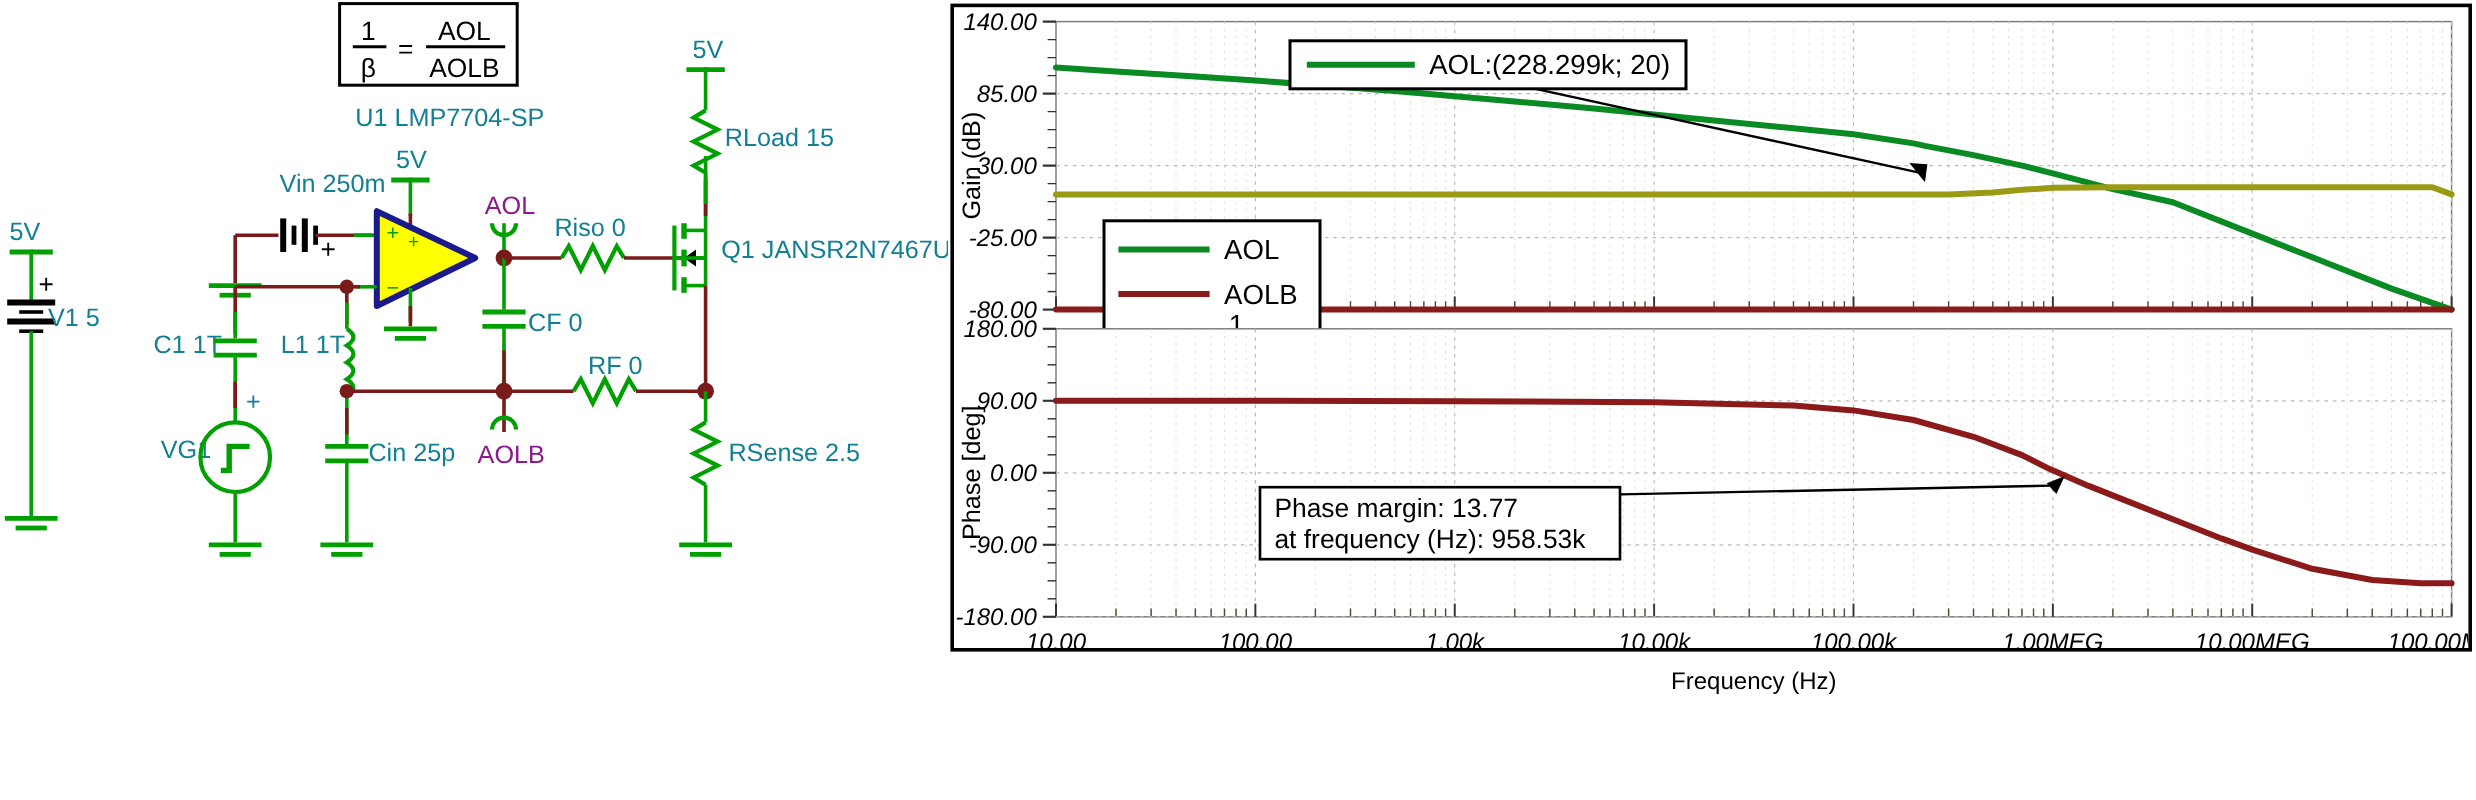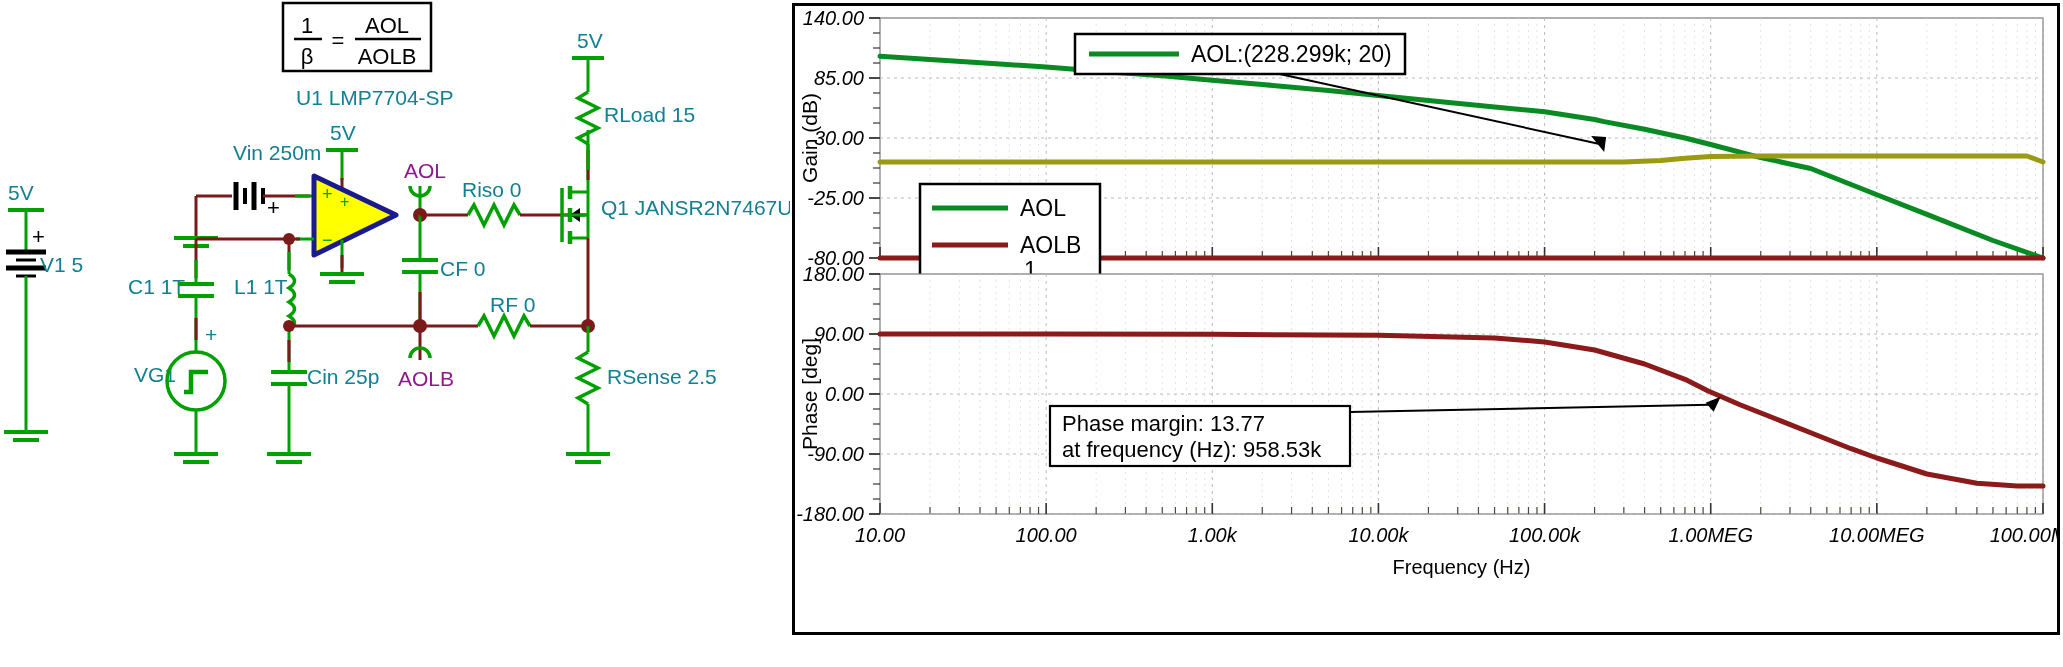--- a/index.html
+++ b/index.html
@@ -4,21 +4,21 @@
 <style>
   html,body{margin:0;padding:0;background:#ffffff;}
   body{width:2063px;height:667px;font-family:"Liberation Sans",sans-serif;position:relative;overflow:hidden;}
   .root{position:relative;width:2063px;height:667px;}
 
   
   #schematic{position:absolute;left:0;top:0;width:790px;height:667px;}
   #schematic svg{display:block;}
 
   
-  #plot-panel{position:absolute;left:792px;top:3px;width:1268px;height:632px;
+  #plot-panel{position:absolute;left:792px;top:3px;width:1268px;height:540px;
               border:3px solid #000;box-sizing:border-box;background:#fff;}
   #plot-panel svg{display:block;}
 
   text{font-family:"Liberation Sans",sans-serif;}
   .cmp-label{font-size:21px;fill:#127f93;}
   .net-label{font-size:21px;fill:#8b1a8b;}
   .supply-label{font-size:21px;fill:#127f93;}
   .anno-lbl{font-size:22px;fill:#000;}
 </style>
 </head>

